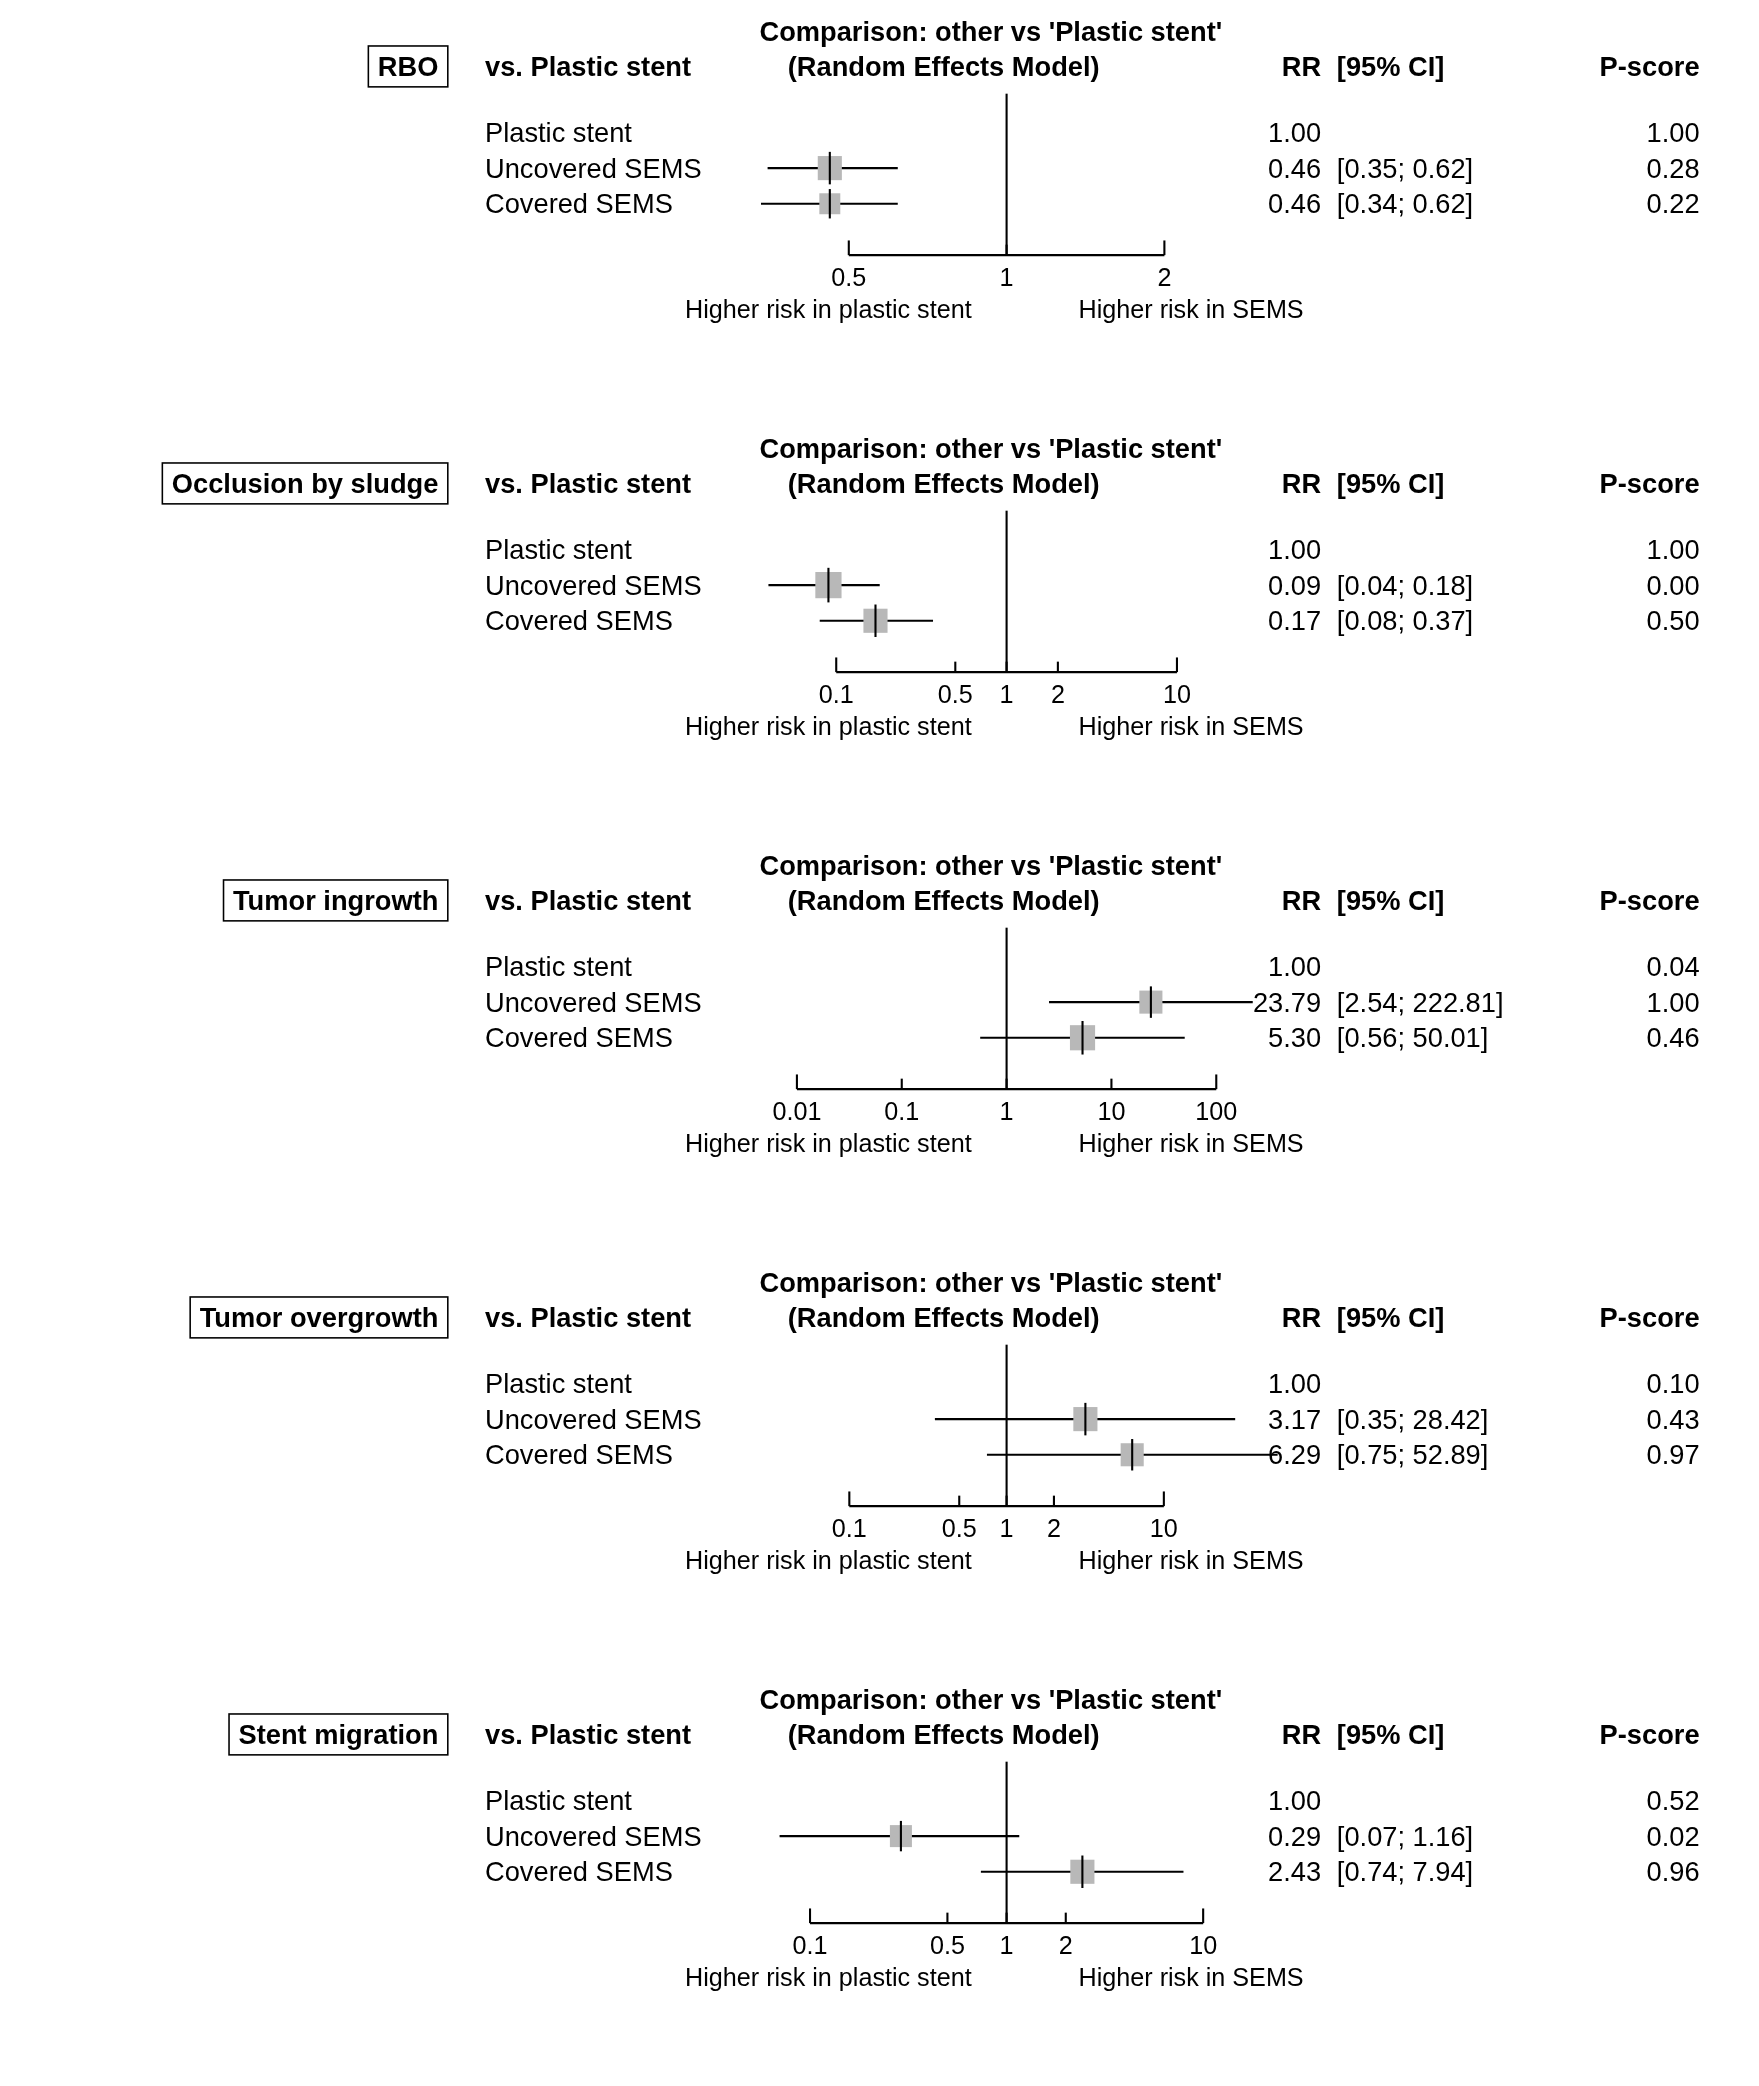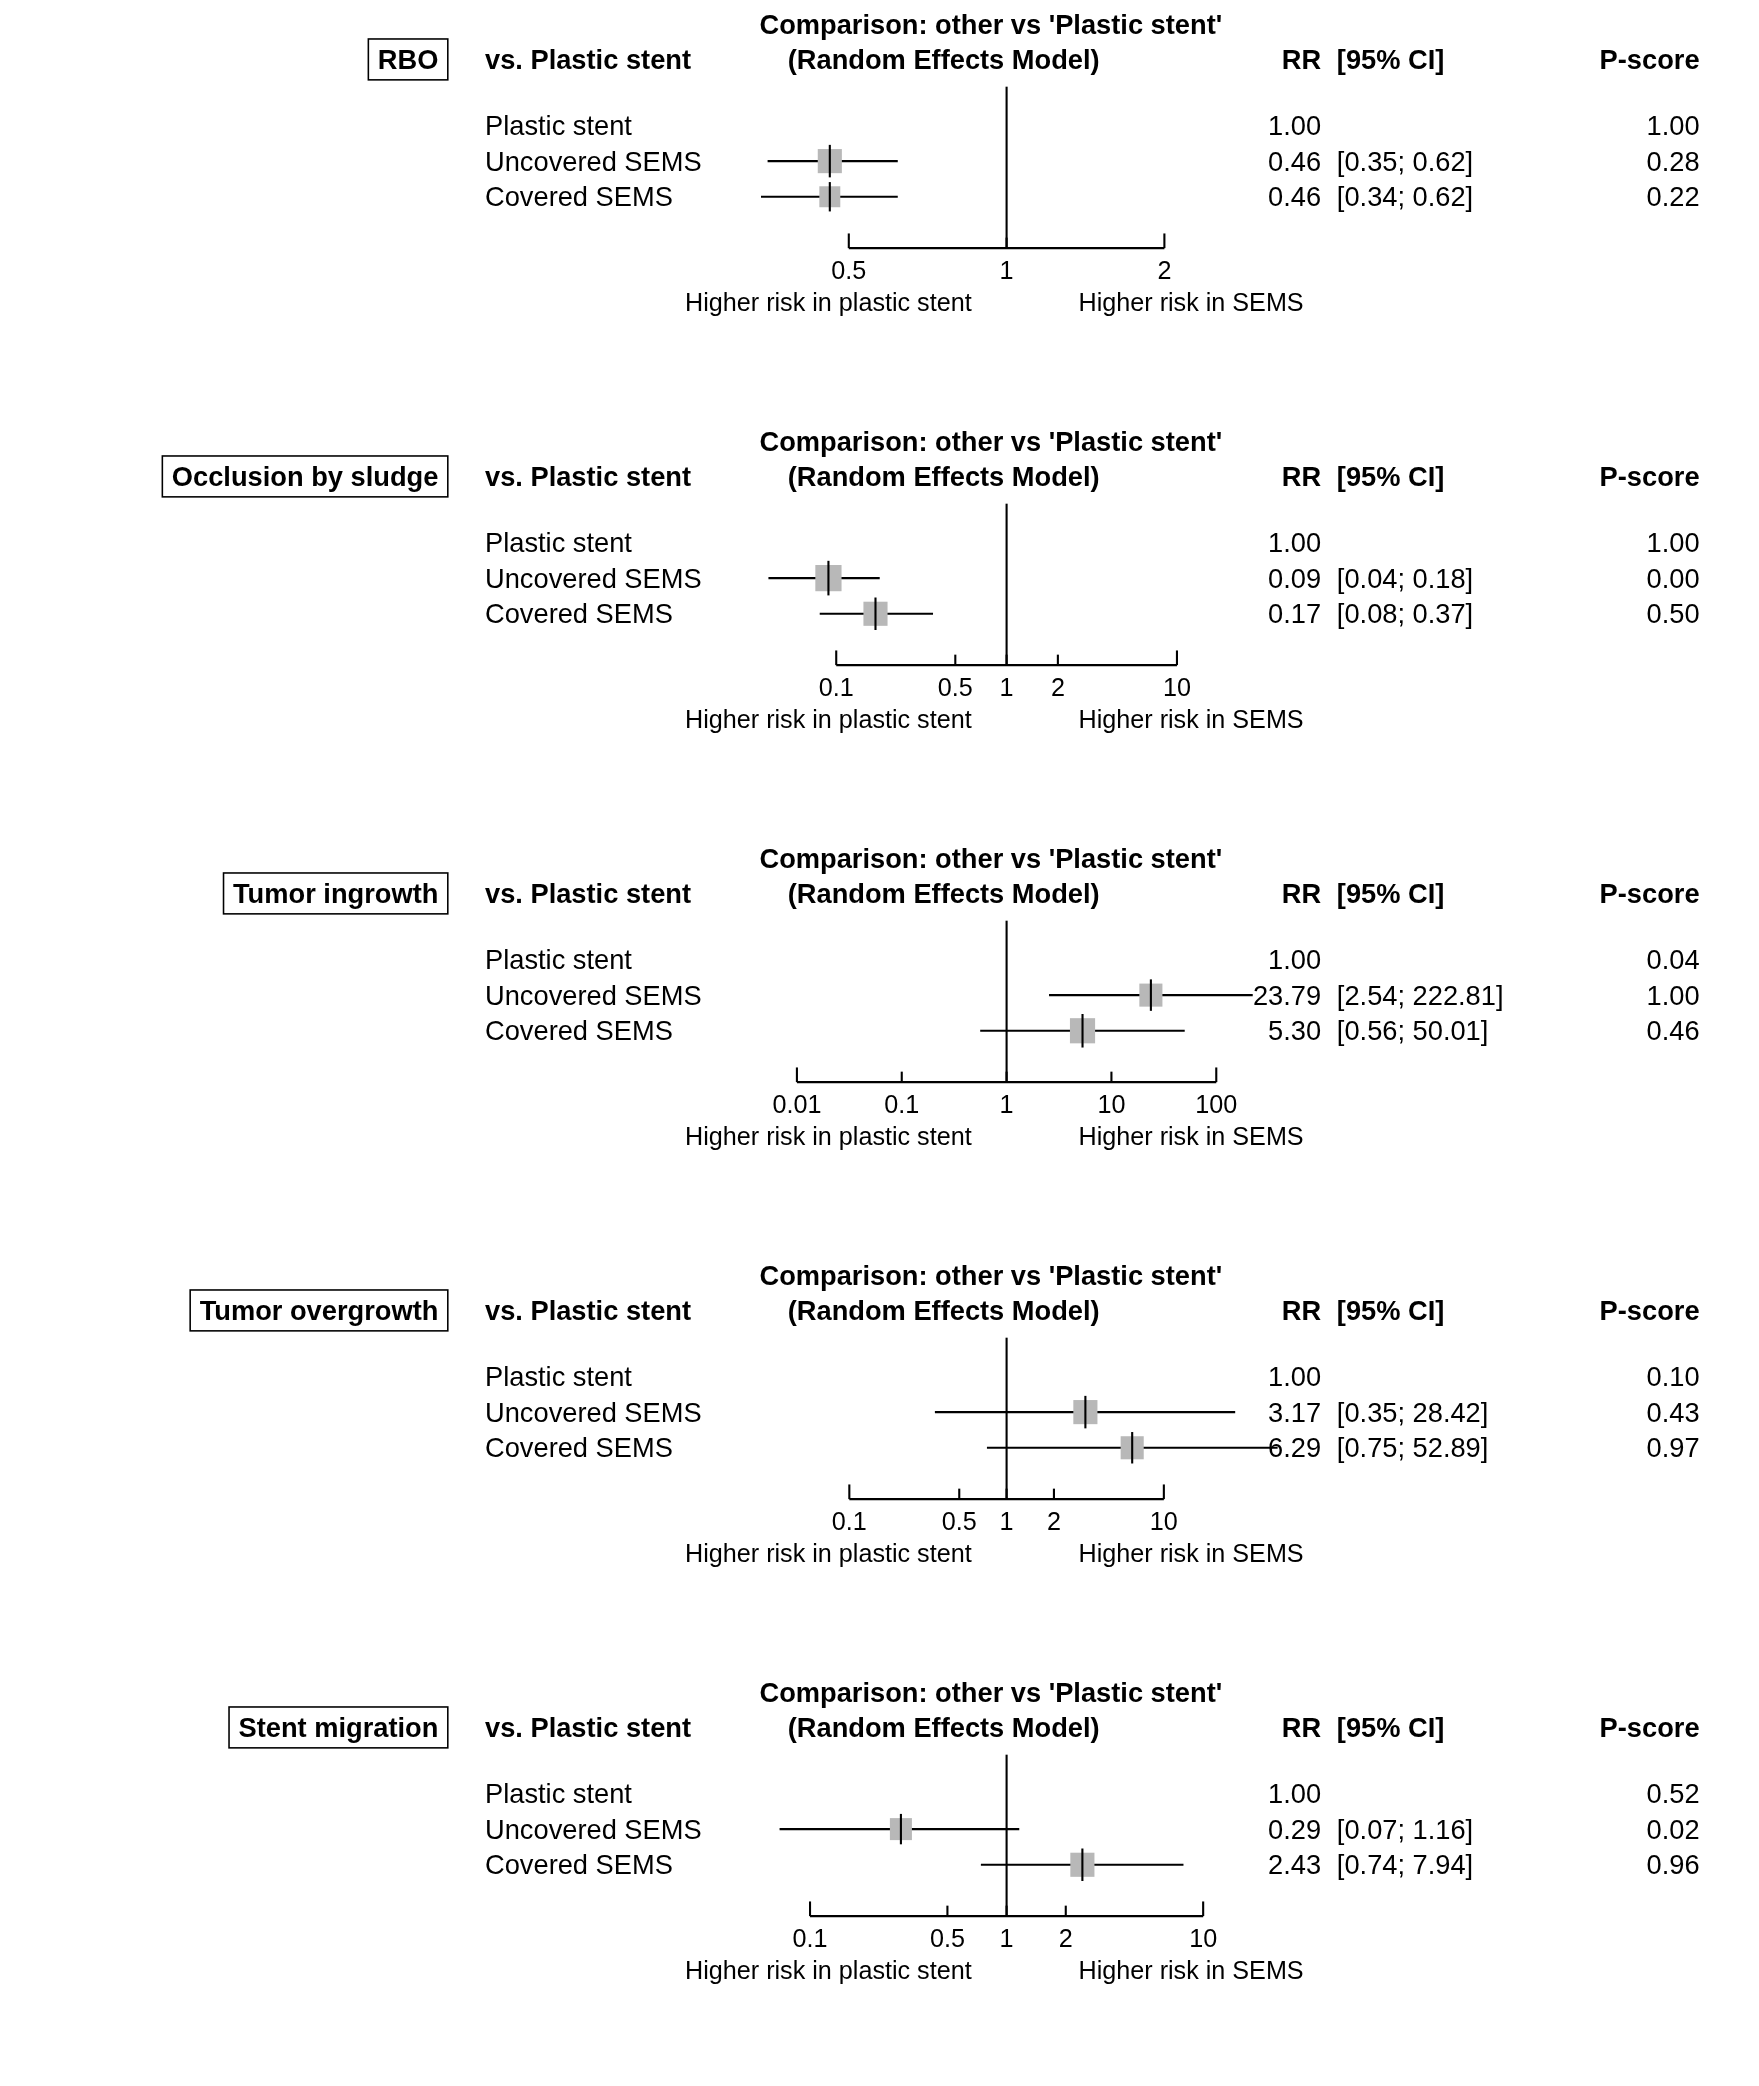--- a/index.html
+++ b/index.html
@@ -9,21 +9,21 @@
   }
   body {
     width: 1760px;
     height: 2087px;
     overflow: hidden;
     font-family: "Liberation Sans", sans-serif;
   }
   #figure {
     position: relative;
     width: 1400px;
-    padding-top: 7px;
+    padding-top: 14px;
   }
   svg.panel {
     display: block;
     margin: 0 0 92px 0;
   }
   svg.panel text {
     fill: #000000;
     font-family: "Liberation Sans", sans-serif;
   }
 </style>

